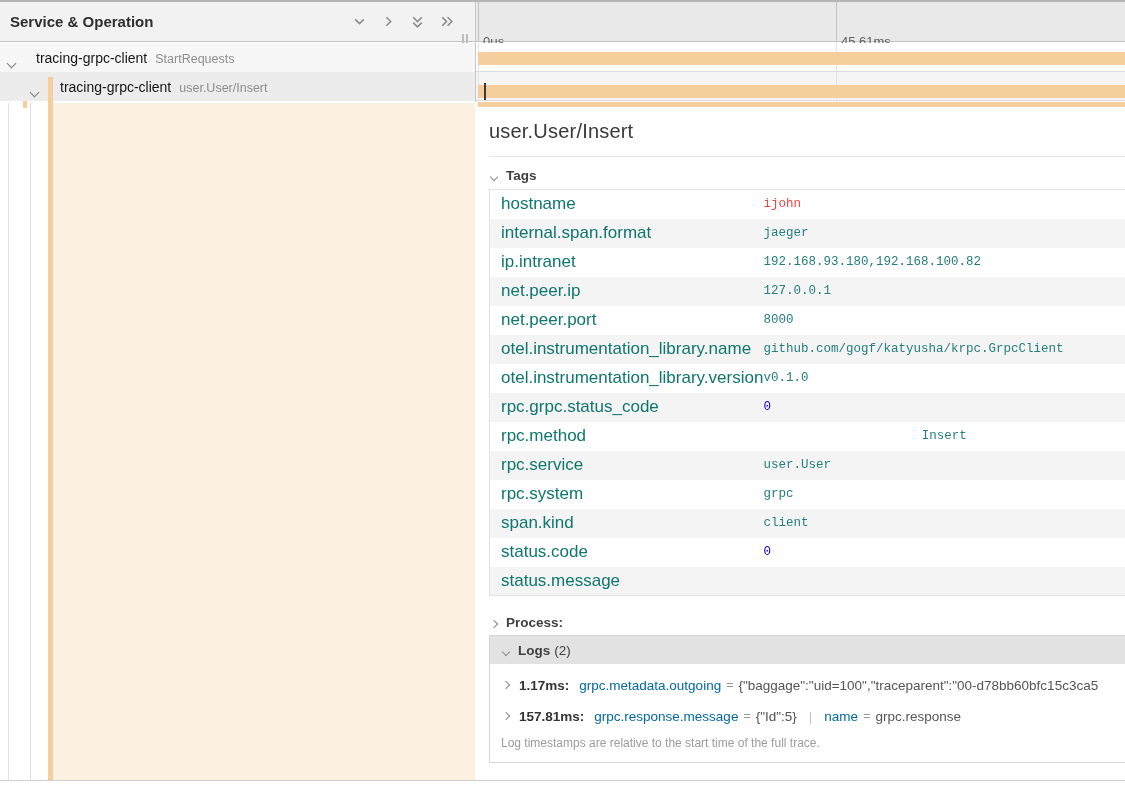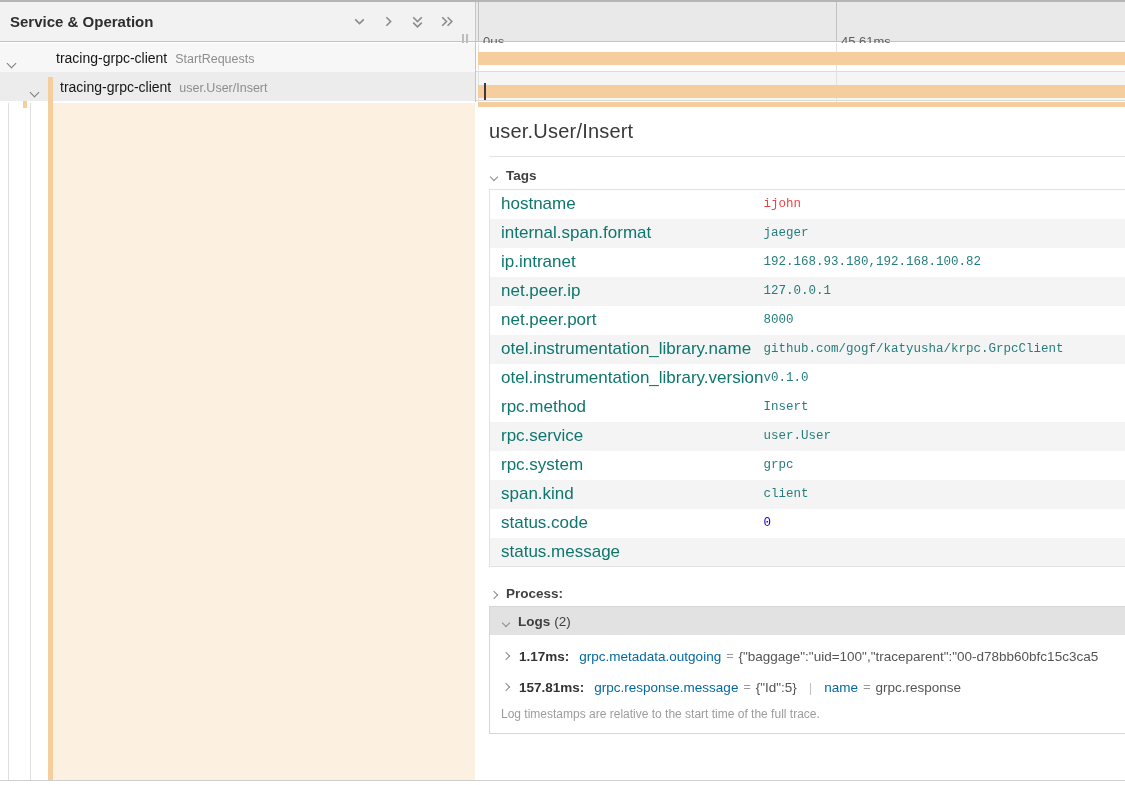--- a/index.html
+++ b/index.html
@@ -14,21 +14,21 @@
                  display:flex; align-items:center; }
   .tree-title { font-size:15px; font-weight:bold; color:#2e2e2e; padding-left:10px; flex:0 0 auto; }
   .toolbar { margin-left:auto; display:flex; align-items:center; gap:13px; padding-right:22px; }
   .tb-icon { width:16px; height:16px; display:inline-flex; align-items:center; justify-content:center; cursor:pointer; }
   .grip { position:absolute; right:6px; top:27px; width:8px; height:10px; }
   .grip i { display:inline-block; width:1.5px; height:9px; background:#bdbdbd; margin-right:2.5px; }
 
   .vline-col { position:absolute; left:475px; top:0; width:1px; height:100px; background:#c6c6c6; }
 
   .tree-row { position:absolute; left:0; width:475px; height:29px; display:flex; align-items:center; cursor:pointer; }
-  .tree-row.lvl0 { top:41px; background:#f7f7f7;padding-left:20px; }
+  .tree-row.lvl0 { top:41px; background:#f7f7f7; }
   .tree-row.lvl1 { top:70px; background:#ececec; }
   .chev { width:7px; height:7px; border-right:1.6px solid #7d7d7d; border-bottom:1.6px solid #7d7d7d;
           transform:rotate(45deg); display:inline-block; }
   .chev.right { transform:rotate(-45deg); }
   .tree-chev { position:absolute; top:10px; }
   .lvl0 .tree-chev { left:8px; }
   .lvl1 .tree-chev { left:31px; }
   .svc-name { font-size:14px; font-weight:500; color:#161616; }
   .op-name  { font-size:12.5px; color:#8d8d8d; margin-left:8px; }
   .lvl0 .row-text { margin-left:36px; }
@@ -187,23 +187,27 @@
             <td class="tag-value" style="color: rgb(38, 125, 125);">8000</td>
           </tr>
           <tr class="alt">
             <td class="tag-key">otel.instrumentation_library.name</td>
             <td class="tag-value" style="color: rgb(38, 125, 125);">github.com/gogf/katyusha/krpc.GrpcClient</td>
           </tr>
           <tr>
             <td class="tag-key">otel.instrumentation_library.version</td>
             <td class="tag-value" style="color: rgb(38, 125, 125); margin-left: 36px;">v0.1.0</td>
           </tr>
+          <tr class="alt">
+            <td class="tag-key">rpc.grpc.status_code</td>
+            <td class="tag-value" style="color: rgb(28, 1, 206);">0</td>
+          </tr>
           <tr>
             <td class="tag-key">rpc.method</td>
-            <td class="tag-value" style="color: rgb(38, 125, 125);">Insert</td>
+            <td class="tag-value" style="color: rgb(38, 125, 125); text-align: center;">Insert</td>
           </tr>
           <tr class="alt">
             <td class="tag-key">rpc.service</td>
             <td class="tag-value" style="color: rgb(38, 125, 125);">user.User</td>
           </tr>
           <tr>
             <td class="tag-key">rpc.system</td>
             <td class="tag-value" style="color: rgb(38, 125, 125);">grpc</td>
           </tr>
           <tr class="alt">

